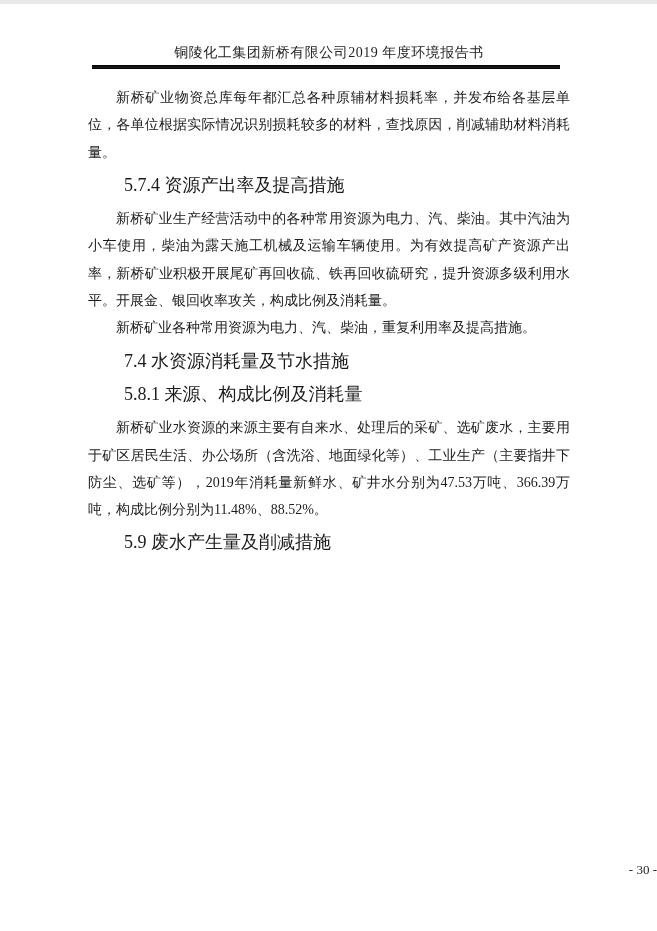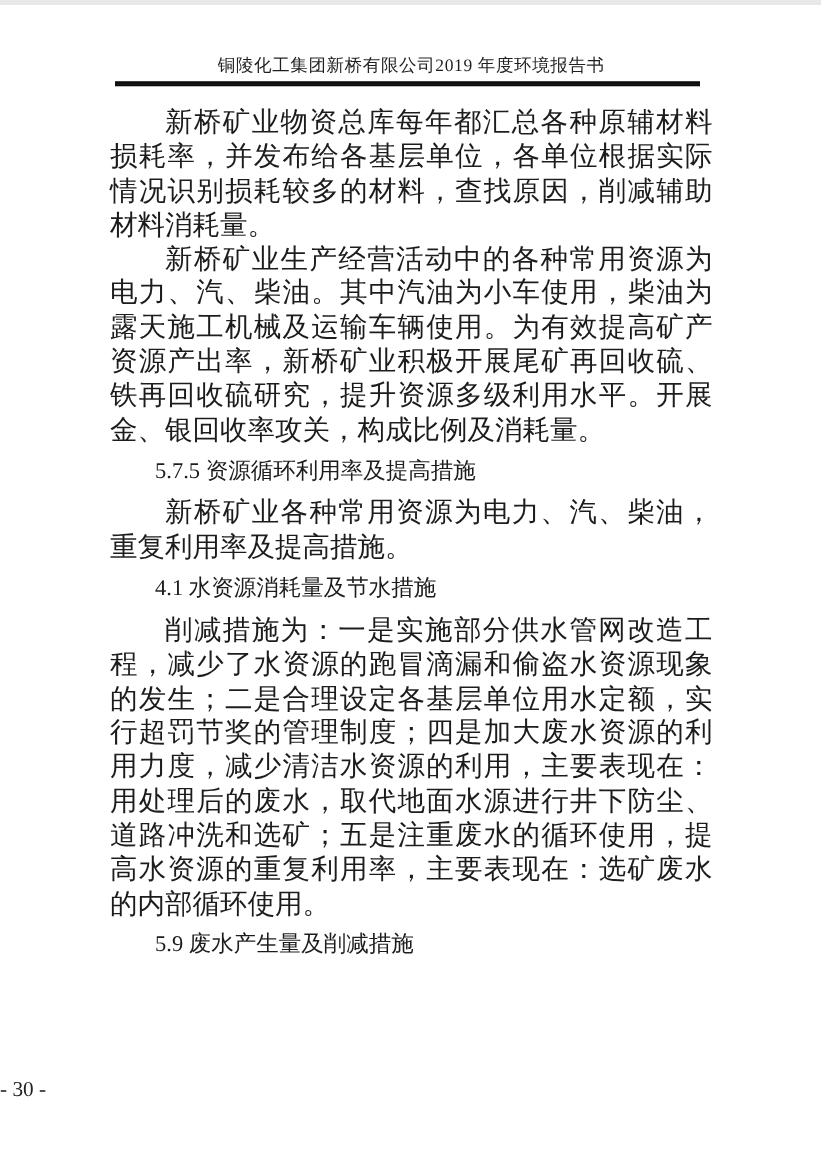--- a/index.html
+++ b/index.html
@@ -37,60 +37,61 @@
     background: linear-gradient(#000 0, #1a1a1a 60%, #000 100%);
   }
   .content {
     position: absolute;
     top: 80px;
     left: 88px;
     width: 482px;
   }
   .para {
     margin: 0;
-    font-size: 22px;
+    font-size: 14px;
     line-height: 27.3px;
     text-align: justify;
     text-justify: inter-ideograph;
     text-indent: 2em;
     color: #1c1c1c;
   }
   .heading {
     margin: 6px 0 6px 0;
     font-size: 18px;
     line-height: 27.3px;
     text-align: left;
     text-indent: 2em;
     color: #1c1c1c;
     white-space: nowrap;
   }
   .footer {
     position: absolute;
     top: 858px;
     left: 0;
     width: 657px;
-    text-align: left;
-    font-size: 17px;
+    text-align: right;
+    font-size: 13px;
     color: #222222;
   }
 </style>
 </head>
 <body>
 
 <div class="page">
 
   <div class="doc-header">铜陵化工集团新桥有限公司2019 年度环境报告书</div>
 
   <div class="header-rule"></div>
 
   <div class="content">
     <p class="para">新桥矿业物资总库每年都汇总各种原辅材料损耗率，并发布给各基层单位，各单位根据实际情况识别损耗较多的材料，查找原因，削减辅助材料消耗量。</p>
+    <p class="heading">5.7.4 资源产出率及提高措施</p>
     <p class="para">新桥矿业生产经营活动中的各种常用资源为电力、汽、柴油。其中汽油为小车使用，柴油为露天施工机械及运输车辆使用。为有效提高矿产资源产出率，新桥矿业积极开展尾矿再回收硫、铁再回收硫研究，提升资源多级利用水平。开展金、银回收率攻关，构成比例及消耗量。</p>
-    <p class="heading">5.7.5 资源循环利用率及提高措施</p>
     <p class="para">新桥矿业各种常用资源为电力、汽、柴油，重复利用率及提高措施。</p>
-    <p class="heading">4.1 水资源消耗量及节水措施</p>
-    <p class="para">削减措施为：一是实施部分供水管网改造工程，减少了水资源的跑冒滴漏和偷盗水资源现象的发生；二是合理设定各基层单位用水定额，实行超罚节奖的管理制度；四是加大废水资源的利用力度，减少清洁水资源的利用，主要表现在：用处理后的废水，取代地面水源进行井下防尘、道路冲洗和选矿；五是注重废水的循环使用，提高水资源的重复利用率，主要表现在：选矿废水的内部循环使用。</p>
+    <p class="heading">7.4 水资源消耗量及节水措施</p>
+    <p class="heading">5.8.1 来源、构成比例及消耗量</p>
+    <p class="para">新桥矿业水资源的来源主要有自来水、处理后的采矿、选矿废水，主要用于矿区居民生活、办公场所（含洗浴、地面绿化等）、工业生产（主要指井下防尘、选矿等），2019年消耗量新鲜水、矿井水分别为47.53万吨、366.39万吨，构成比例分别为11.48%、88.52%。</p>
     <p class="heading">5.9 废水产生量及削减措施</p>
   </div>
 
   <div class="footer">- 30 -</div>
 
 </div>
 
 </body></html>

